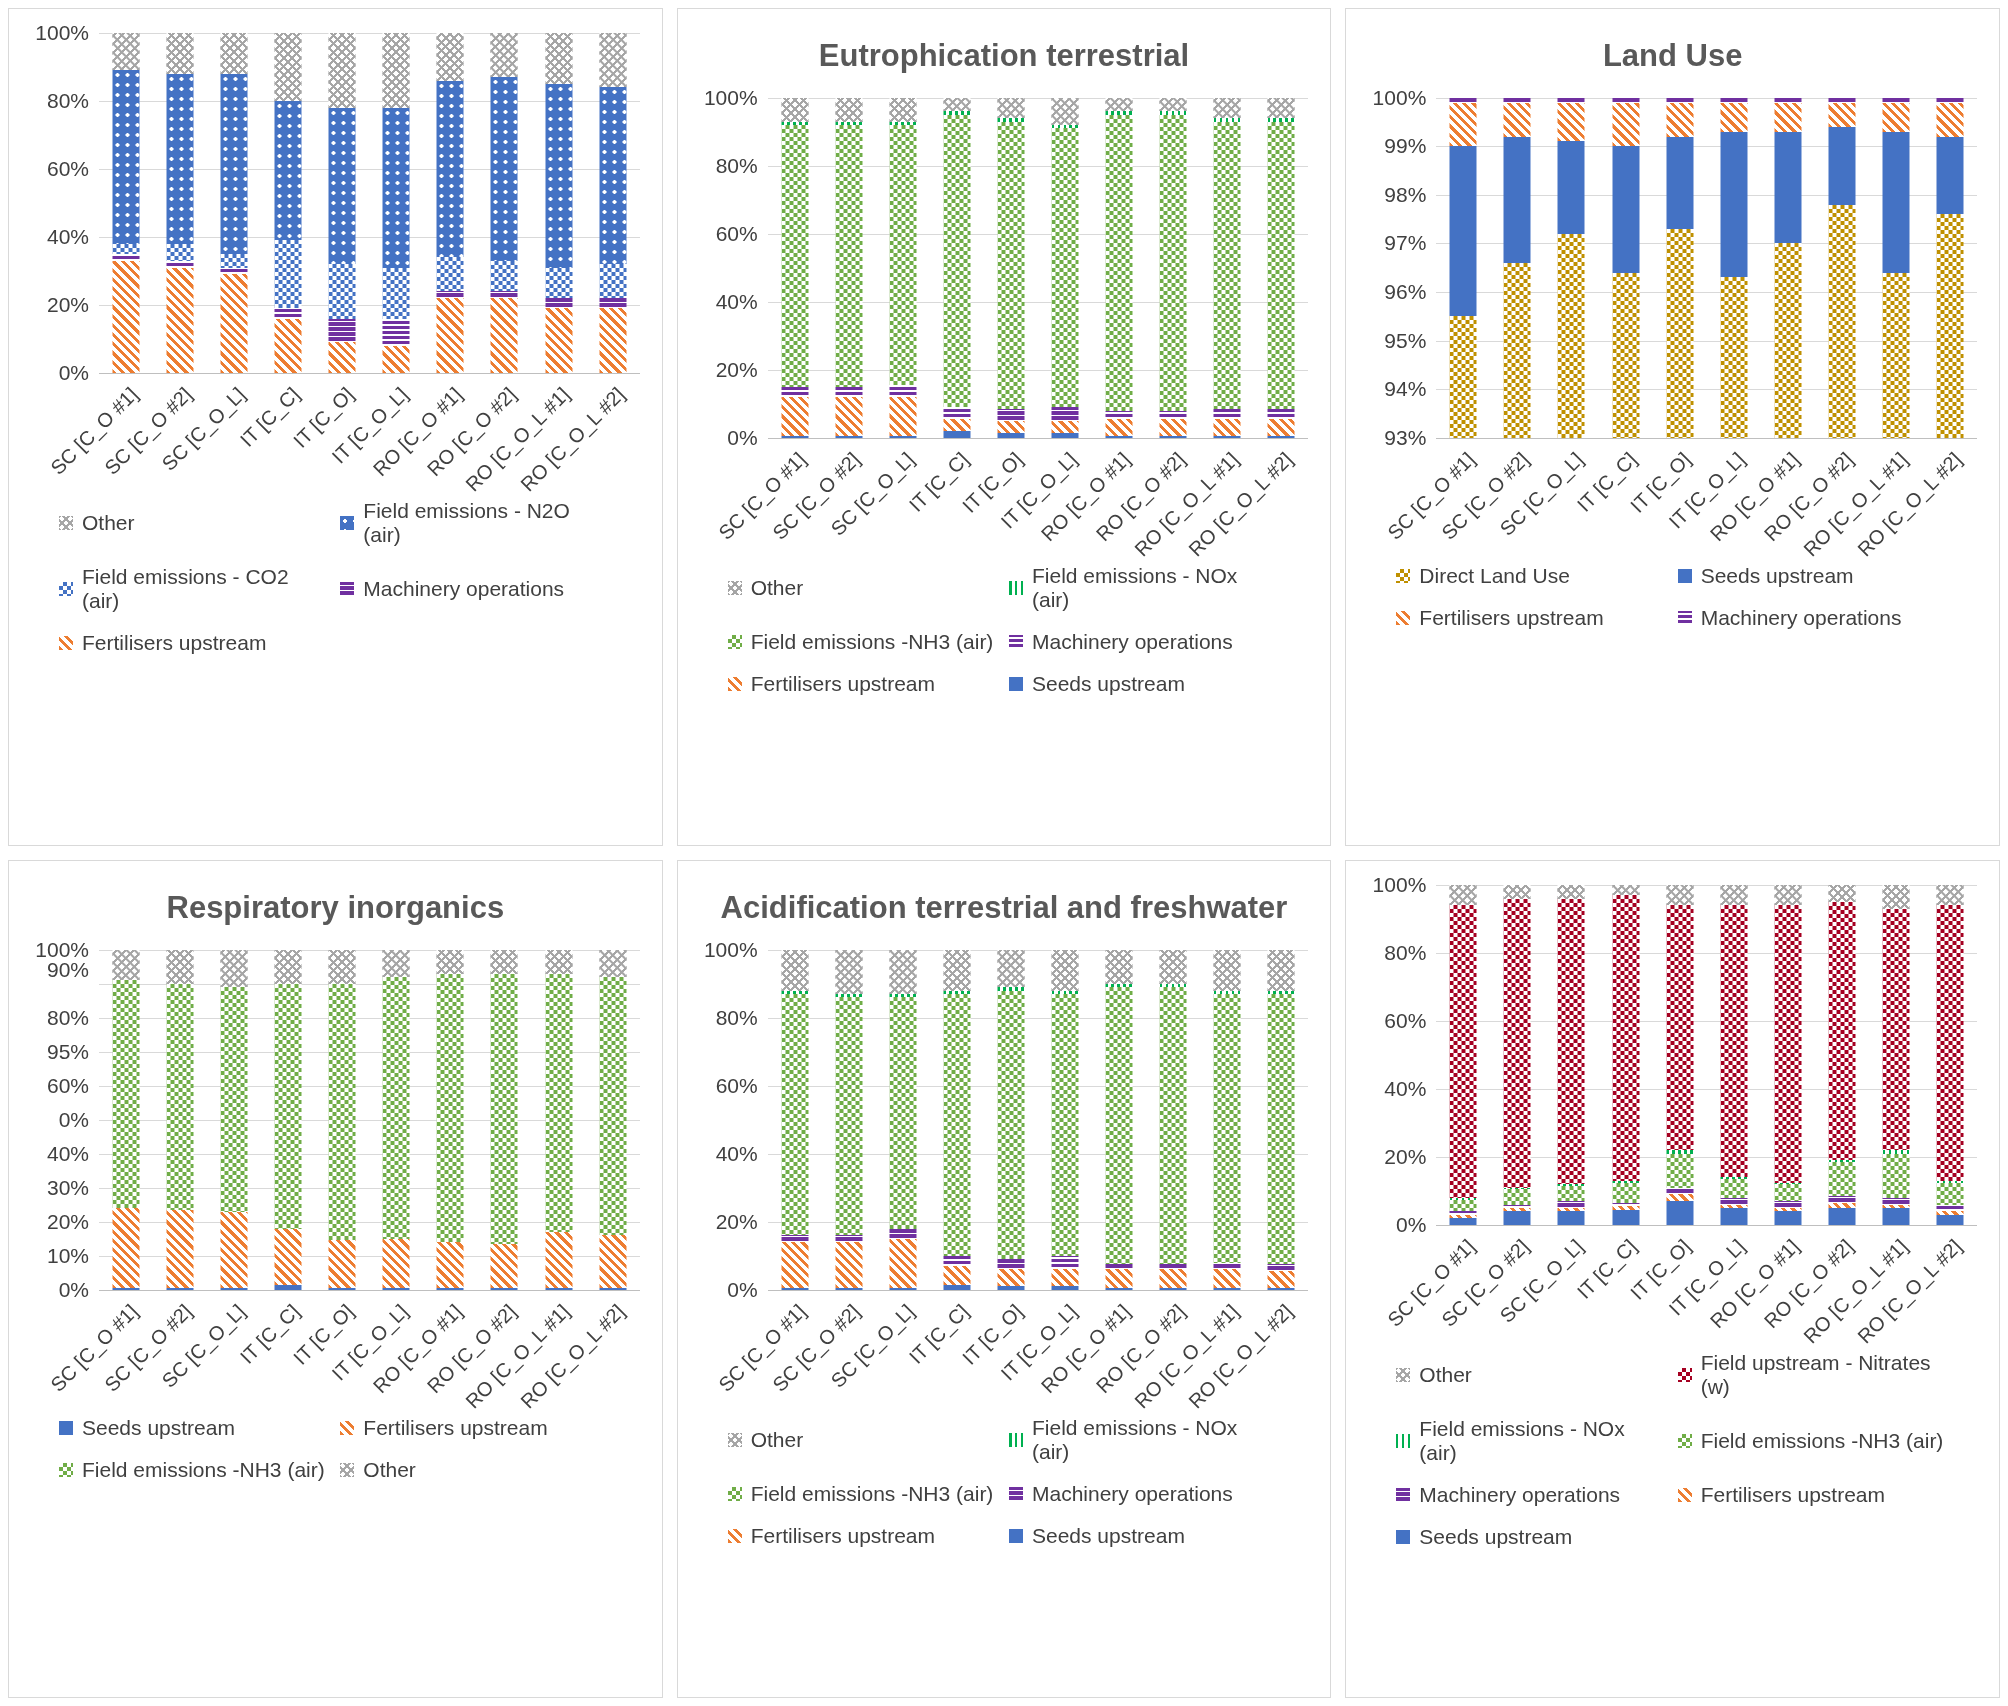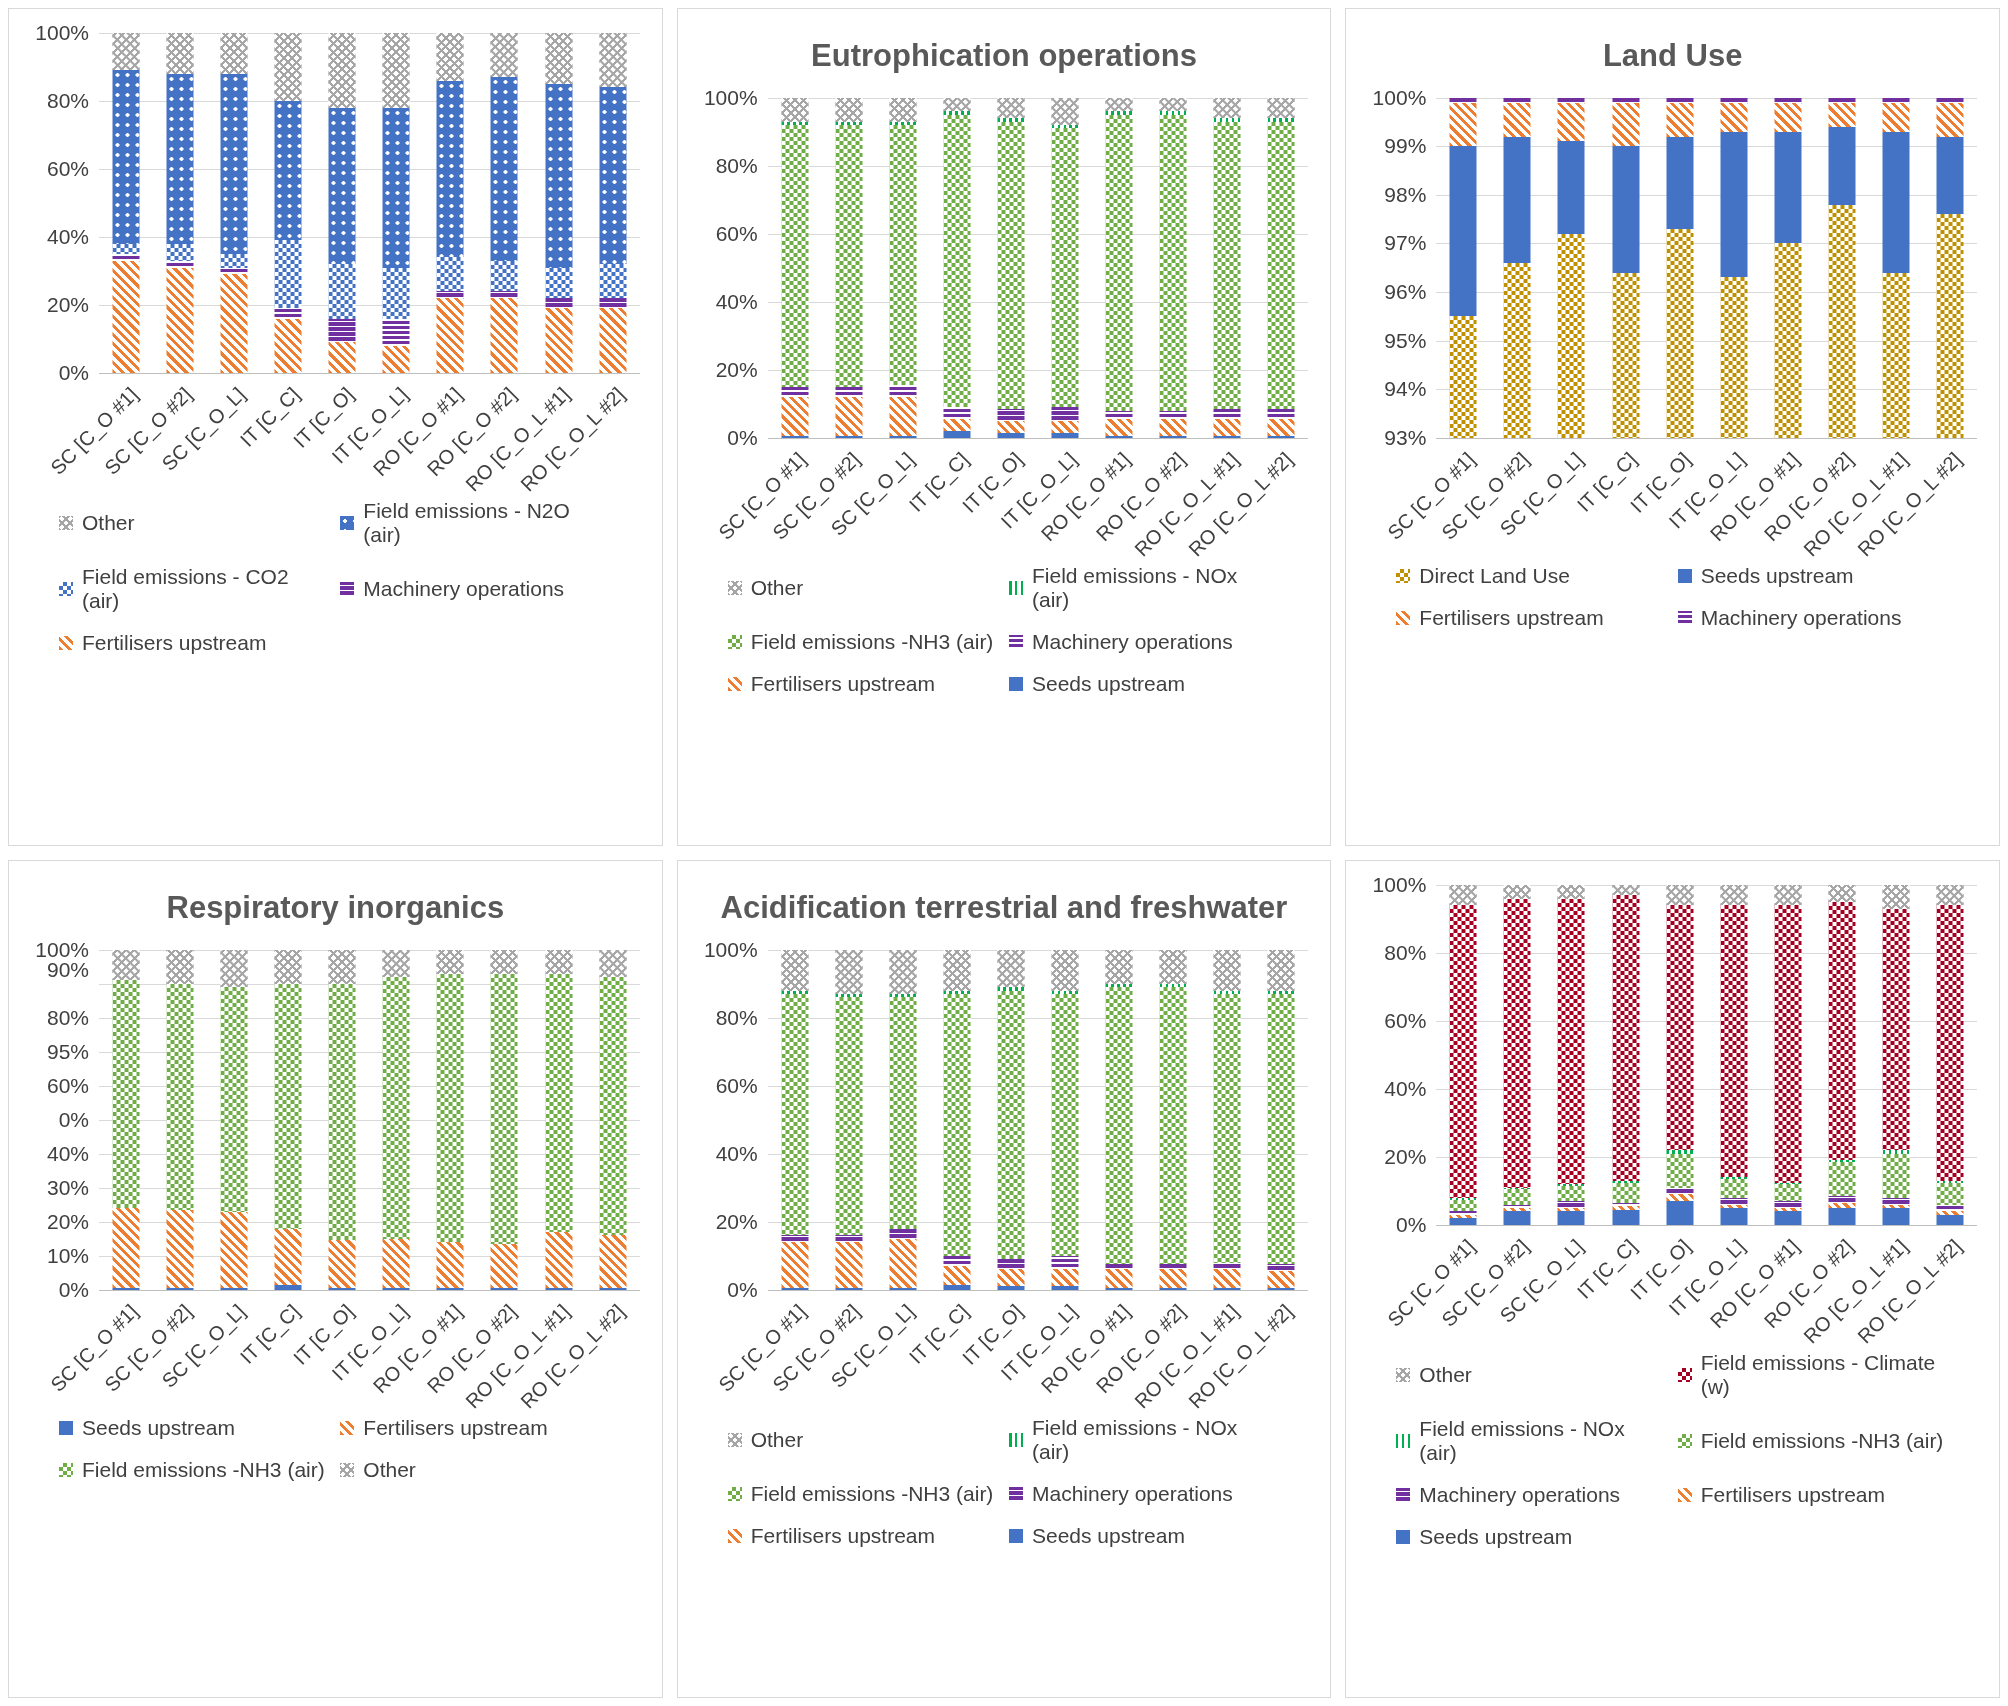--- a/index.html
+++ b/index.html
@@ -204,21 +204,21 @@
           <span class="swatch" style="background: repeating-linear-gradient(0deg, rgb(255, 255, 255) 0px, rgb(255, 255, 255) 1.5px, rgb(112, 48, 160) 1.5px, rgb(112, 48, 160) 5px);"></span>
           <span>Machinery operations</span>
         </div>
         <div class="legend-item">
           <span class="swatch" style="background: repeating-linear-gradient(45deg, rgb(237, 125, 49) 0px, rgb(237, 125, 49) 3px, rgb(255, 255, 255) 3px, rgb(255, 255, 255) 6.5px);"></span>
           <span>Fertilisers upstream</span>
         </div>
       </div>
     </div>
     <div class="panel">
-      <div class="chart-title">Eutrophication operations</div>
+      <div class="chart-title">Eutrophication terrestrial</div>
       <div class="chart-area">
         <div class="y-axis" style="height: 340px;">
           <div class="y-tick" style="top: 340px;">0%</div>
           <div class="y-tick" style="top: 272px;">20%</div>
           <div class="y-tick" style="top: 204px;">40%</div>
           <div class="y-tick" style="top: 136px;">60%</div>
           <div class="y-tick" style="top: 68px;">80%</div>
           <div class="y-tick" style="top: 0px;">100%</div>
         </div>
         <div class="plot" style="height: 340px;">
@@ -1055,21 +1055,21 @@
           <div class="x-label">RO [C_O_L #2]</div>
         </div>
       </div>
       <div class="legend">
         <div class="legend-item">
           <span class="swatch" style="background: repeating-linear-gradient(45deg, rgb(166, 166, 166) 0px, rgb(166, 166, 166) 2px, rgba(0, 0, 0, 0) 2px, rgba(0, 0, 0, 0) 6px), repeating-linear-gradient(-45deg, rgb(166, 166, 166) 0px, rgb(166, 166, 166) 2px, rgb(255, 255, 255) 2px, rgb(255, 255, 255) 6px);"></span>
           <span>Other</span>
         </div>
         <div class="legend-item">
           <span class="swatch" style="background: conic-gradient(rgb(165, 0, 33) 0deg, rgb(165, 0, 33) 25%, rgb(255, 255, 255) 0deg, rgb(255, 255, 255) 50%, rgb(165, 0, 33) 0deg, rgb(165, 0, 33) 75%, rgb(255, 255, 255) 0deg) 0px 0px / 8px 8px;"></span>
-          <span>Field emissions - Climate (w)</span>
+          <span>Field upstream - Nitrates (w)</span>
         </div>
         <div class="legend-item">
           <span class="swatch" style="background: repeating-linear-gradient(90deg, rgb(0, 176, 80) 0px, rgb(0, 176, 80) 2.5px, rgb(255, 255, 255) 2.5px, rgb(255, 255, 255) 6px);"></span>
           <span>Field emissions - NOx (air)</span>
         </div>
         <div class="legend-item">
           <span class="swatch" style="background: conic-gradient(rgb(112, 173, 71) 0deg, rgb(112, 173, 71) 25%, rgb(255, 255, 255) 0deg, rgb(255, 255, 255) 50%, rgb(112, 173, 71) 0deg, rgb(112, 173, 71) 75%, rgb(255, 255, 255) 0deg) 0px 0px / 8px 8px;"></span>
           <span>Field emissions -NH3 (air)</span>
         </div>
         <div class="legend-item">

